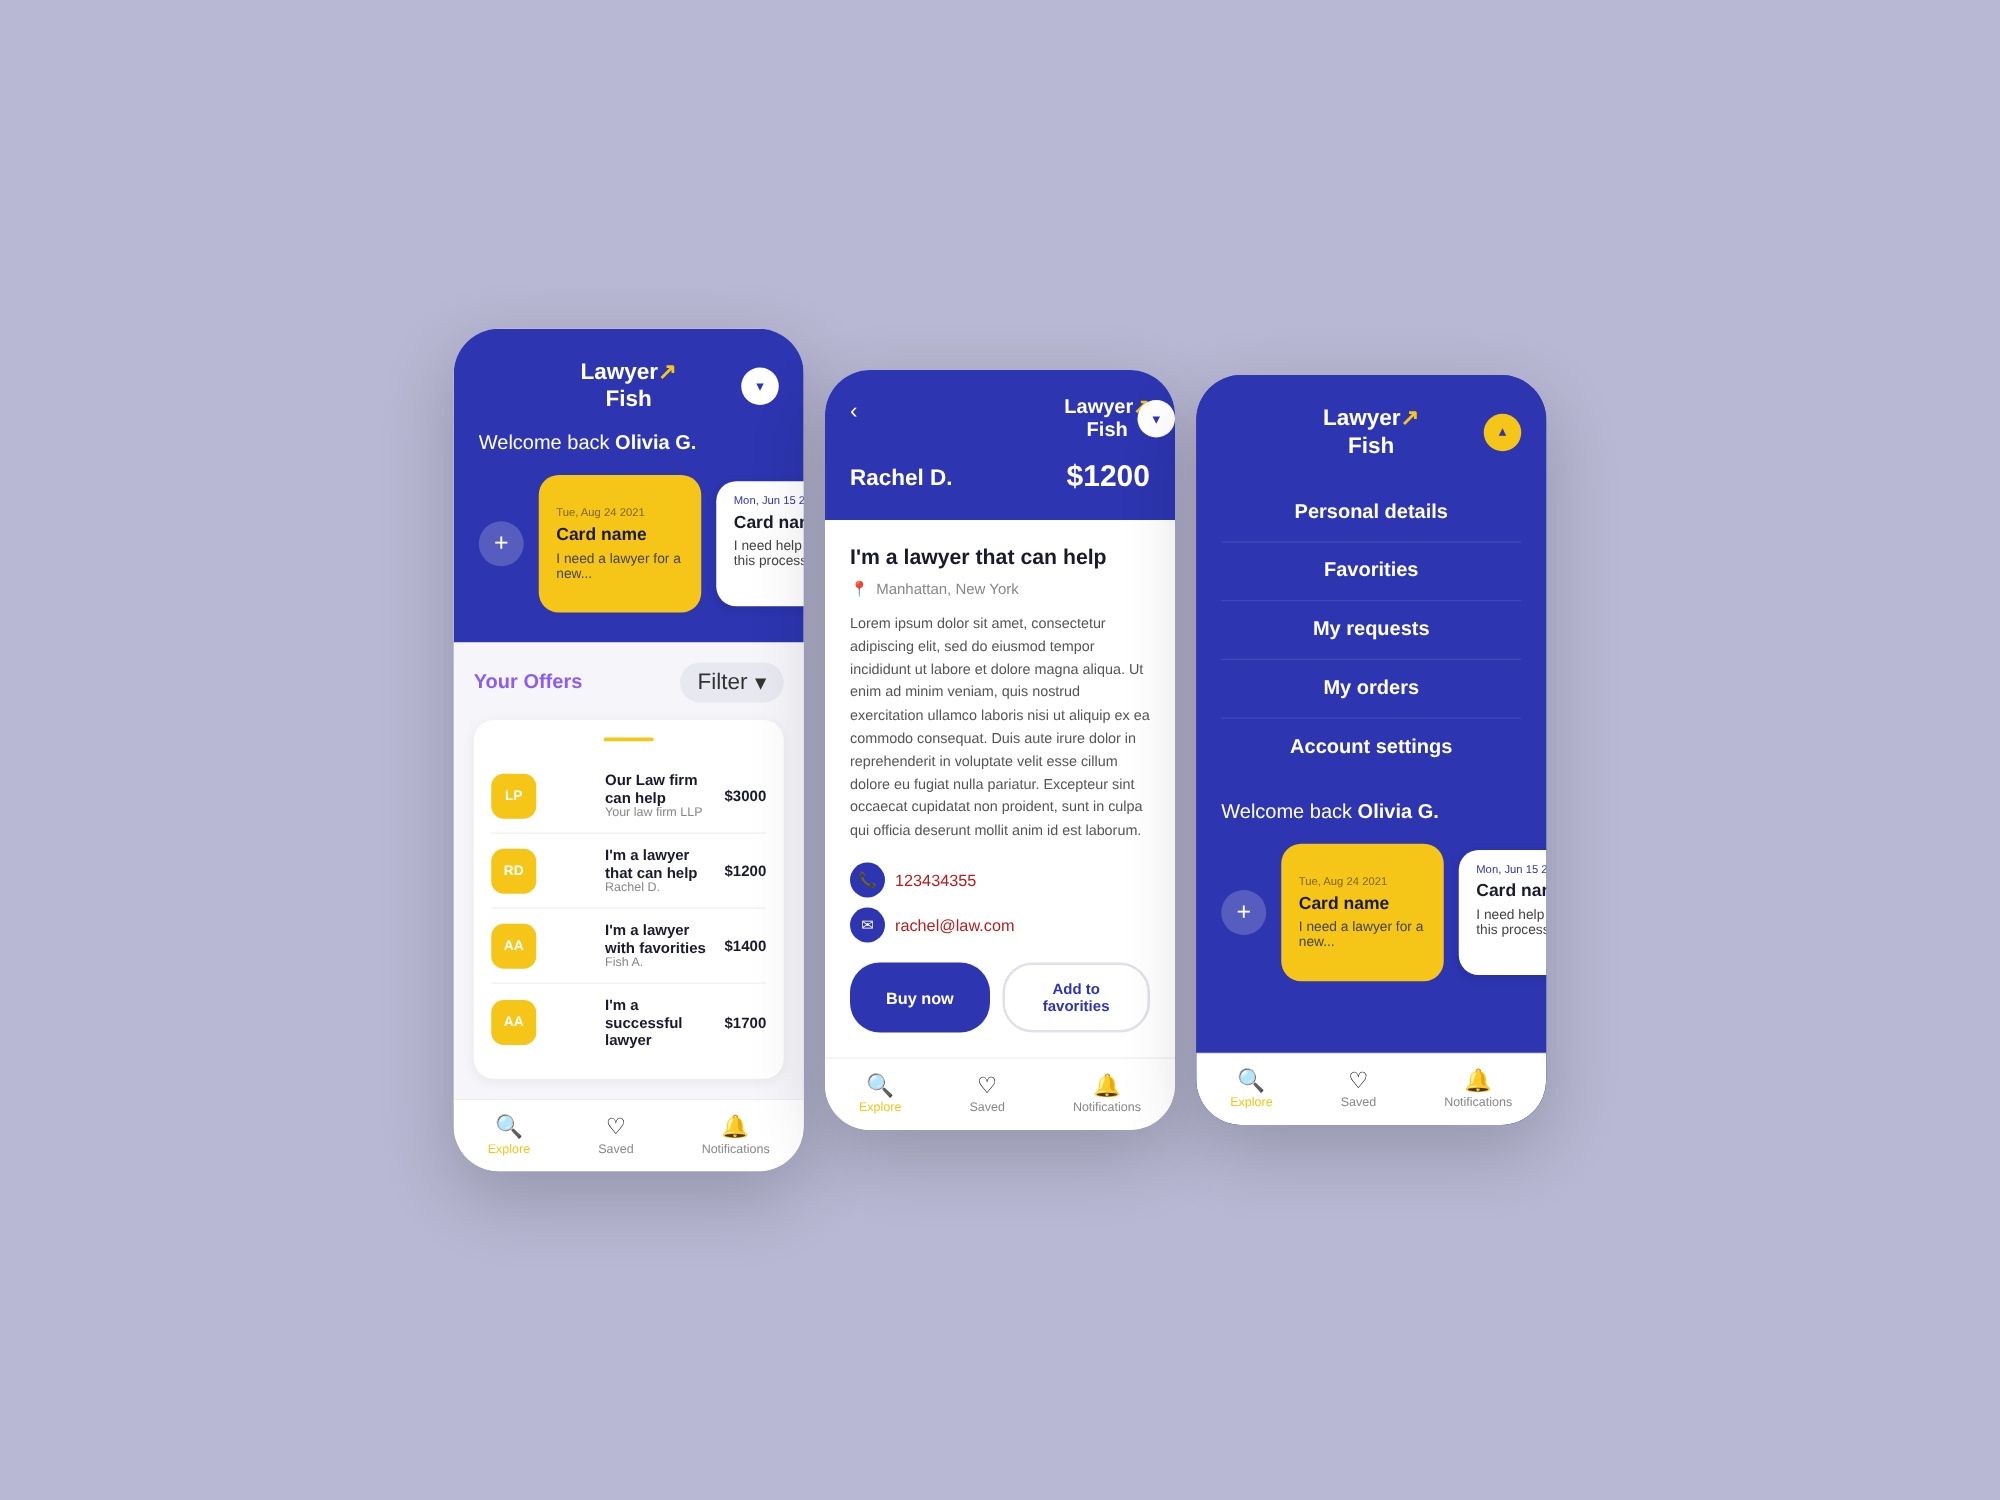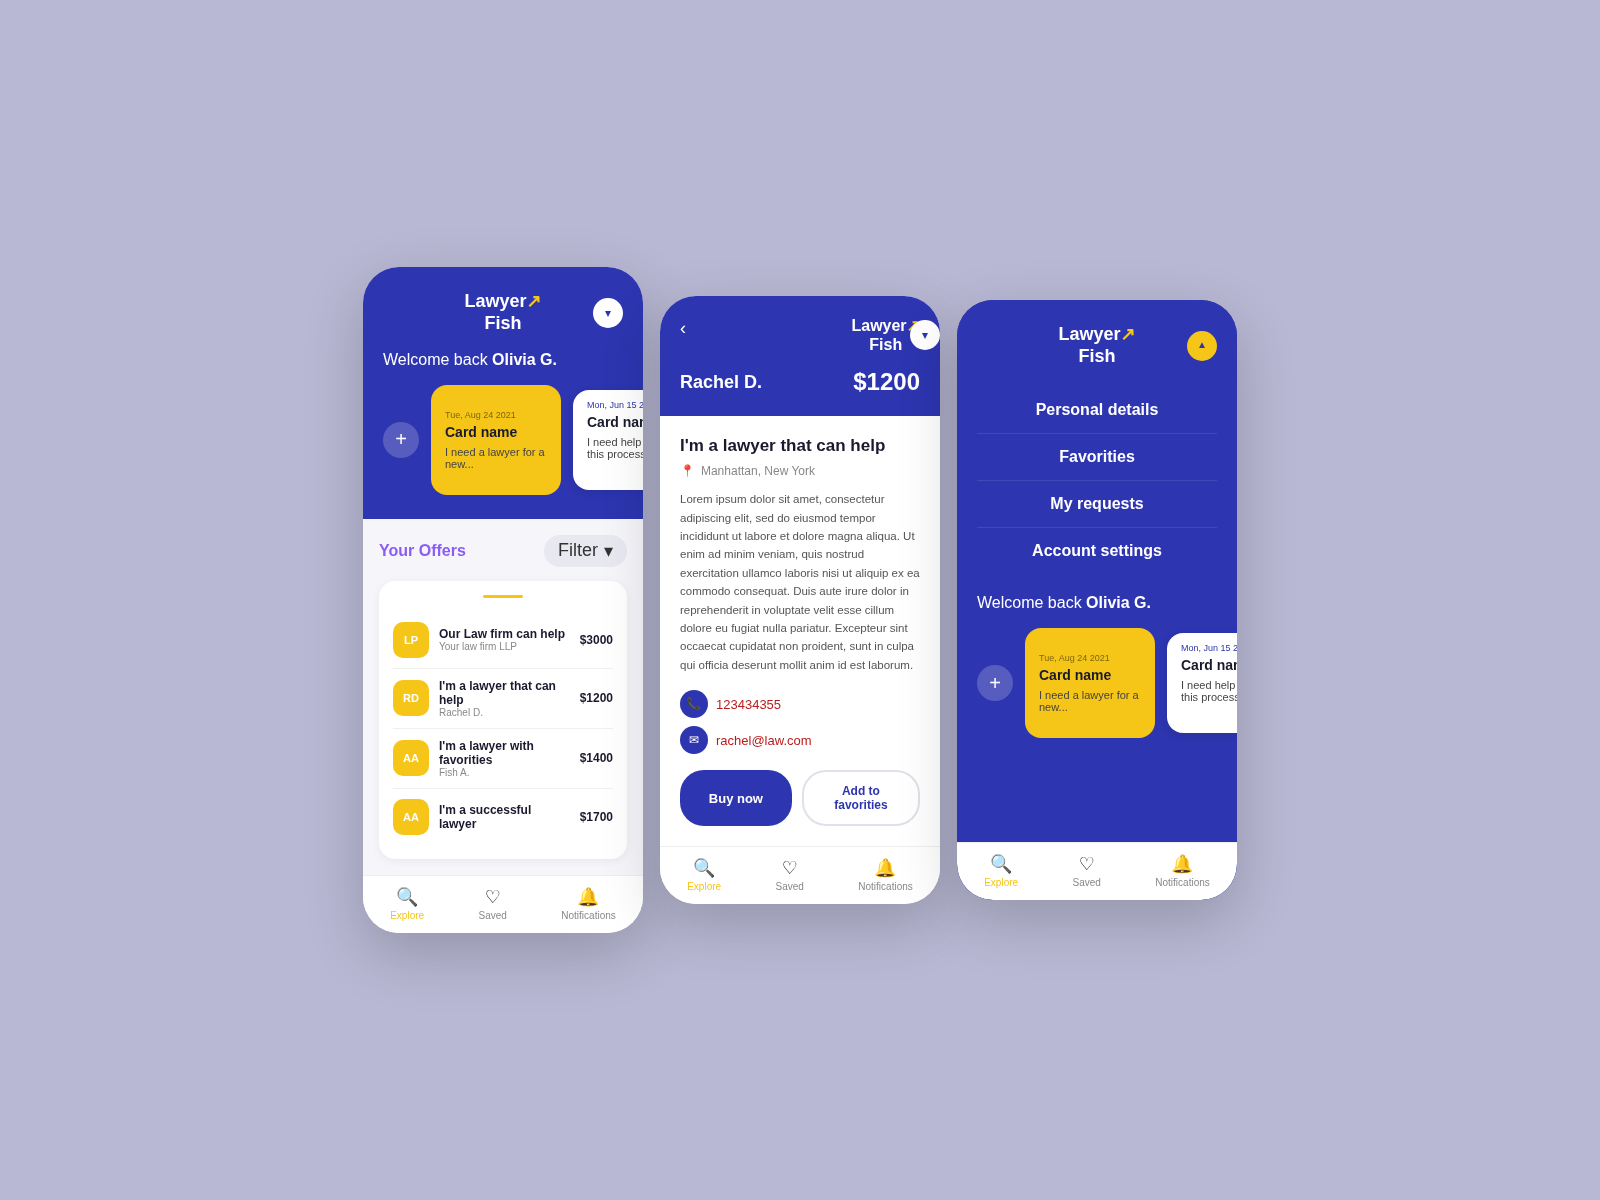--- a/index.html
+++ b/index.html
@@ -189,20 +189,21 @@
       display: flex;
       align-items: center;
       justify-content: center;
       font-size: 11px;
       font-weight: 700;
       color: white;
       flex-shrink: 0;
     }
     .offer-info {
       flex: 1;
+      margin-left: 45px;
     }
     .offer-name {
       font-size: 12px;
       font-weight: 600;
       color: #1a1a2e;
     }
     .offer-sub {
       font-size: 10px;
       color: #888;
     }
@@ -548,20 +549,21 @@
         </div>
         <div class="dropdown-btn dropdown-btn-yellow" style="position:absolute; right:0;">
           <span class="dropdown-arrow-up">▾</span>
         </div>
       </div>
 
       <div class="menu-items">
         <div class="menu-item">Personal details</div>
         <div class="menu-item">Favorities</div>
         <div class="menu-item">My requests</div>
+        <div class="menu-item">My orders</div>
         <div class="menu-item">Account settings</div>
       </div>
 
       <div style="padding: 0 0 10px;">
         <div class="welcome-text">
           Welcome back <strong>Olivia G.</strong>
         </div>
         <div class="cards-row">
           <div class="add-btn">+</div>
           <div class="card-yellow">

